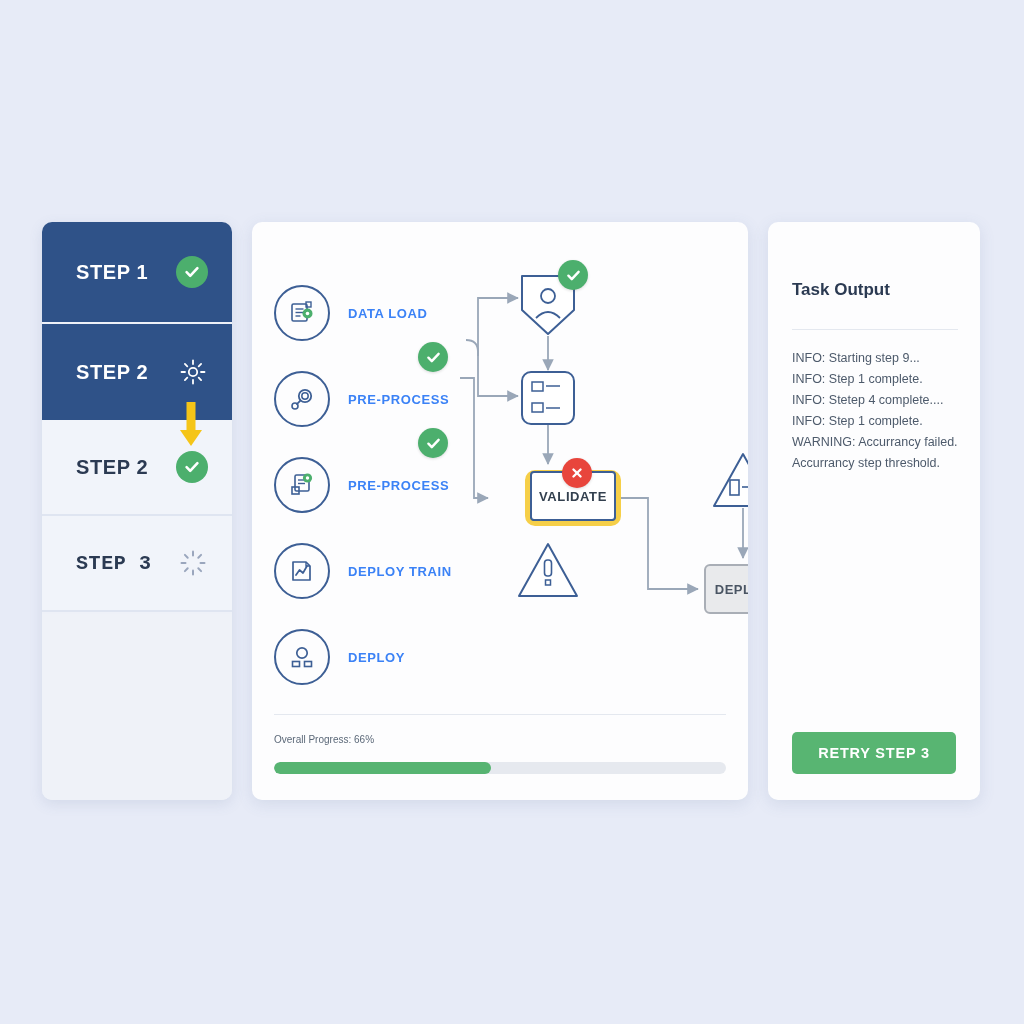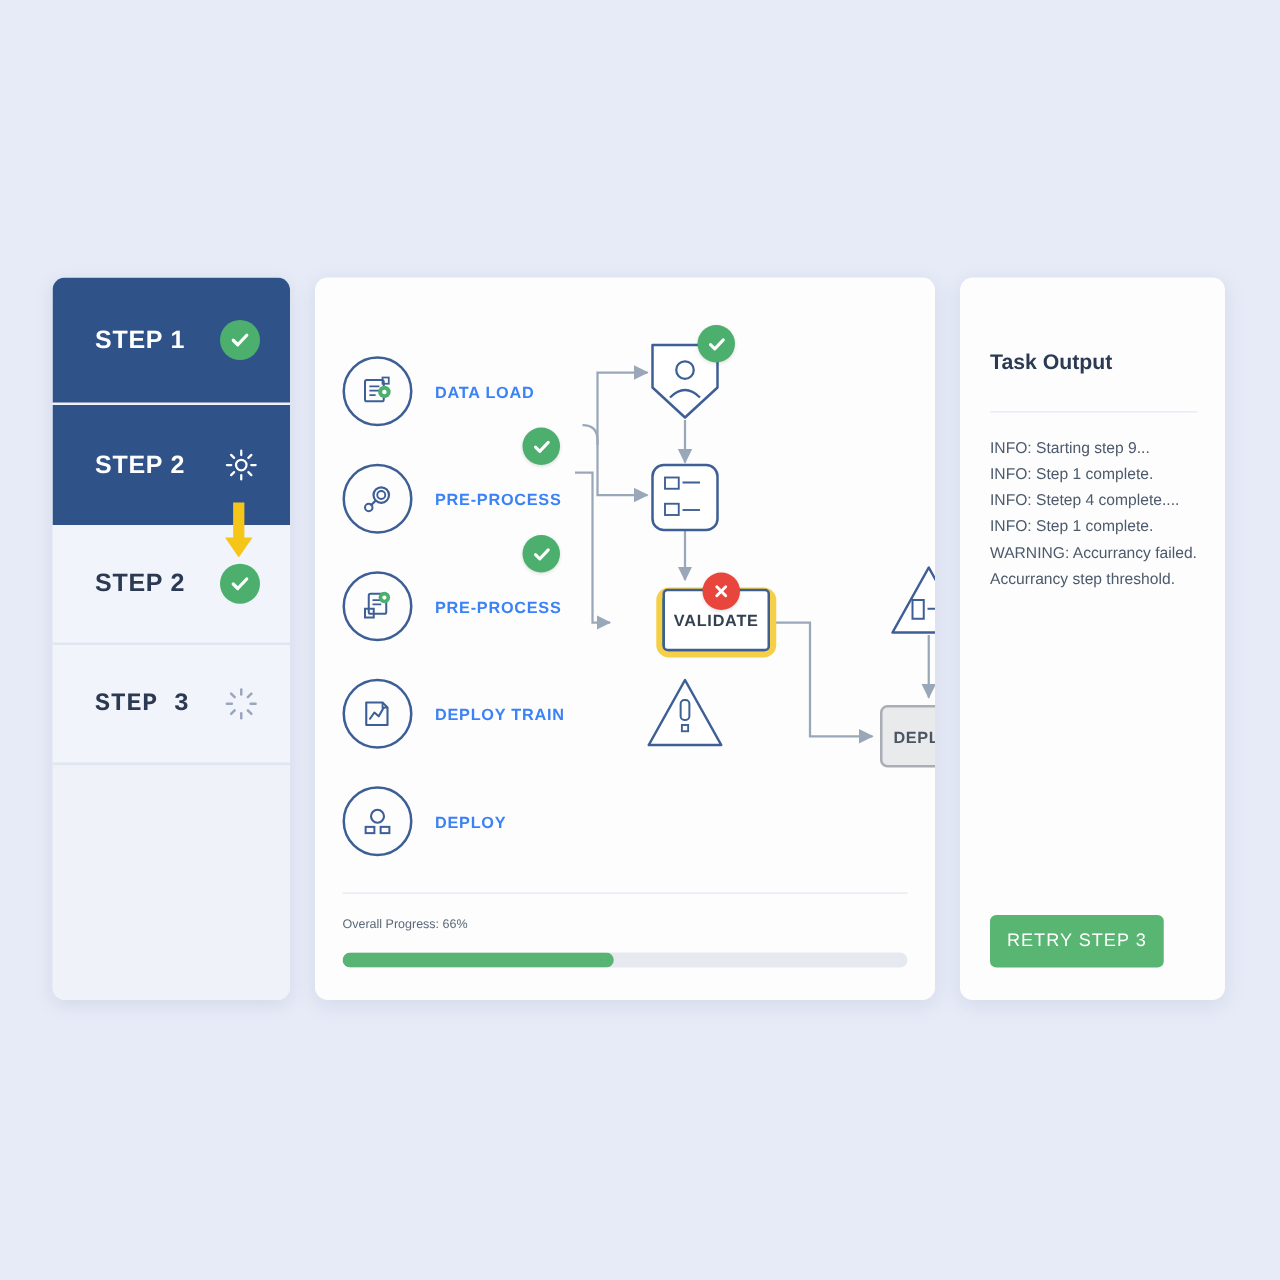--- a/index.html
+++ b/index.html
@@ -260,29 +260,29 @@
   .log-line {
     font-size: 12.5px;
     line-height: 21px;
     color: #4d5a6b;
     white-space: nowrap;
   }
   .retry-button {
     position: absolute;
     left: 24px;
     top: 510px;
-    width: 139px;
+    width: 164px;
     height: 42px;
     border: none;
     border-radius: 5px;
     background: #58b572;
     color: #ffffff;
     font-family: "Liberation Sans", sans-serif;
     font-size: 14.5px;
-    font-weight: normal;
+    font-weight: bold;
     letter-spacing: 0.8px;
     cursor: pointer;
   }
 </style>
 </head>
 <body>
 
 <div class="stage">
 
   <div class="sidebar">

